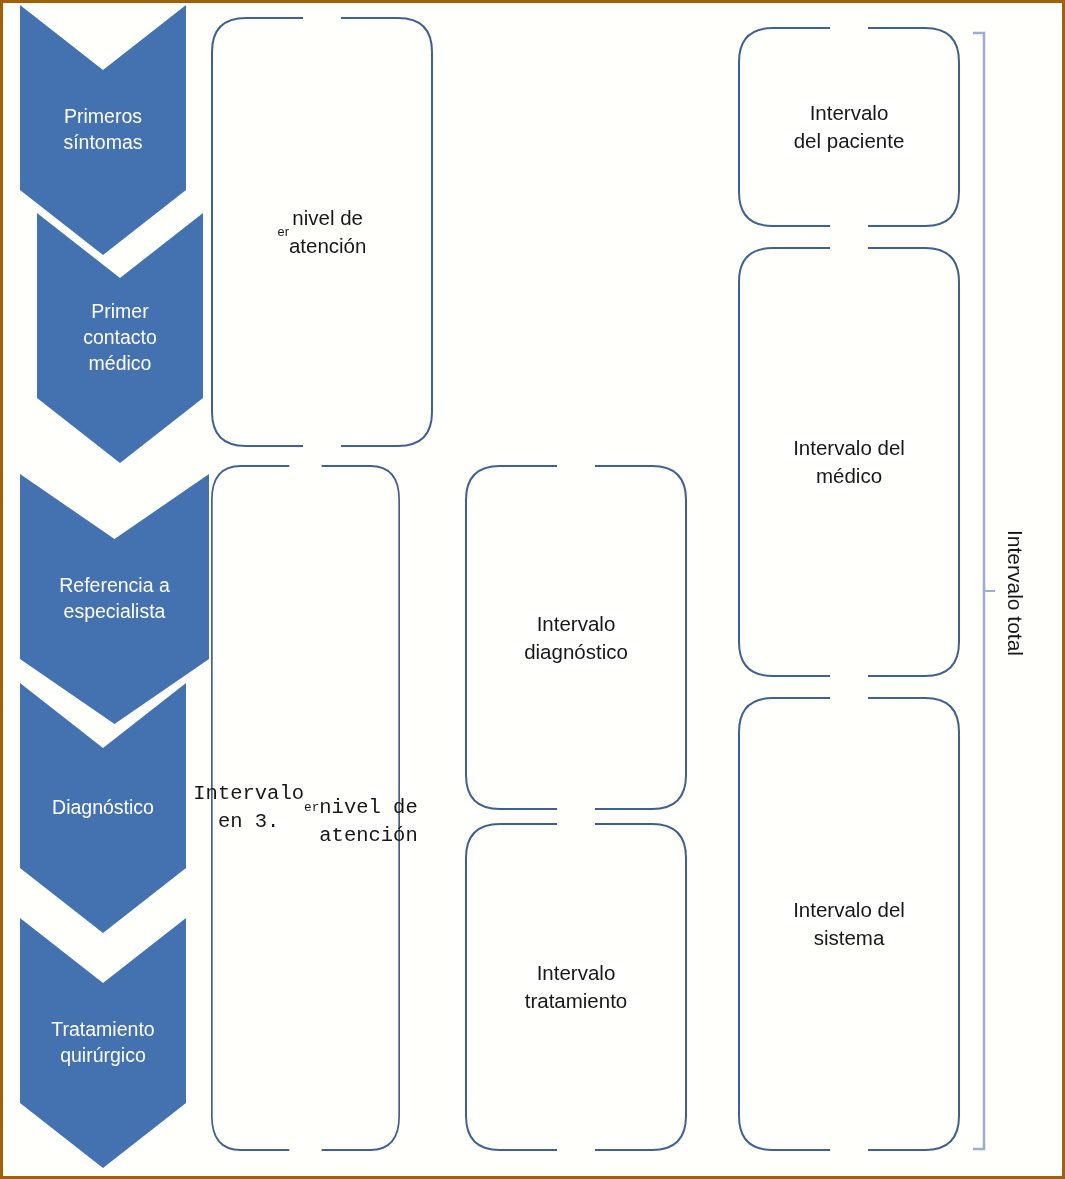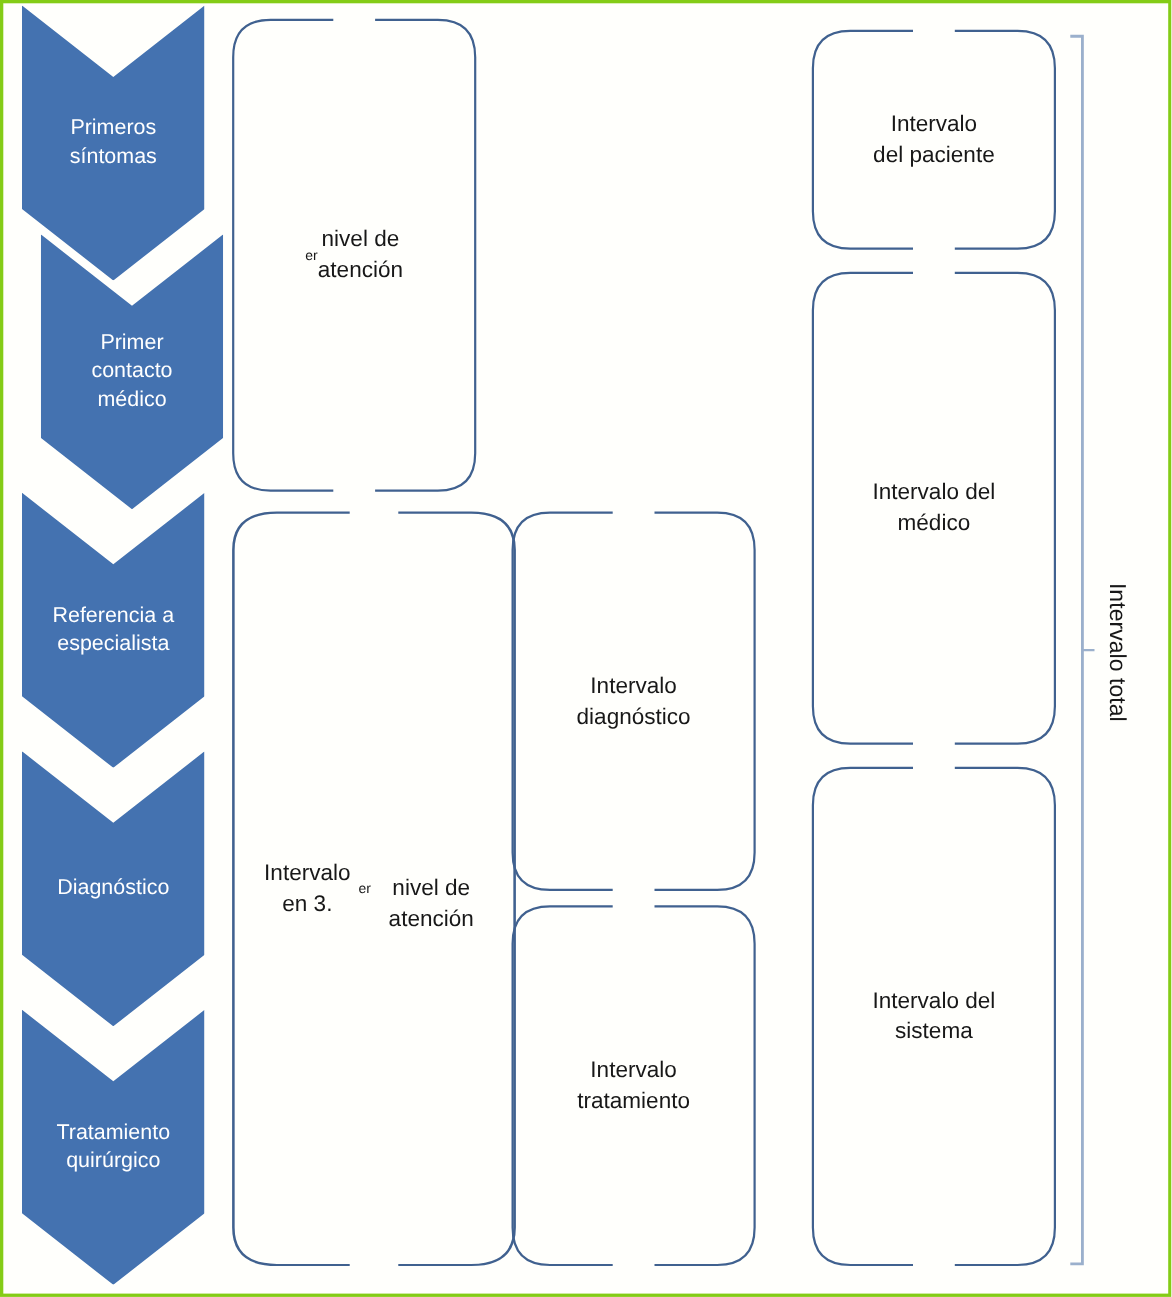--- a/index.html
+++ b/index.html
@@ -9,21 +9,21 @@
   }
   body {
     font-family: "Liberation Sans", sans-serif;
   }
   #diagram-root {
     position: relative;
     width: 1065px;
     height: 1179px;
     background: #fffffc;
     box-sizing: border-box;
-    border: 3px solid #84cc16;
+    border: 3px solid #a16207;
     overflow: hidden;
   }
   
   #chevron-column {
     position: absolute;
     left: 17px;
     top: 0px;
     width: 166px;
     height: 1179px;
   }
@@ -151,21 +151,21 @@
 síntomas</div>
     </div>
 
     <div class="chevron-step" style="top:210px;margin-left:17px;">
       <div class="chevron-shape"></div>
       <div class="chevron-label">Primer
 contacto
 médico</div>
     </div>
 
-    <div class="chevron-step" style="top:445px;">
+    <div class="chevron-step" style="top:471px;padding-left:23px;">
       <div class="chevron-shape"></div>
       <div class="chevron-label">Referencia a
 especialista</div>
     </div>
 
     <div class="chevron-step" style="top:680px;">
       <div class="chevron-shape"></div>
       <div class="chevron-label">Diagnóstico</div>
     </div>
 
@@ -178,21 +178,21 @@
 
   <div class="bracket" style="left:208px; top:14px; width:222px; height:430px;">
     <svg viewBox="0 0 222 430" preserveAspectRatio="none">
       <path class="bracket-path" d="M 92 1 L 35 1 Q 1 1 1 35 L 1 395 Q 1 429 35 429 L 92 429"></path>
       <path class="bracket-path" d="M 130 1 L 187 1 Q 221 1 221 35 L 221 395 Q 221 429 187 429 L 130 429"></path>
     </svg>
     <div class="bracket-label"><sup>er</sup><span> nivel de
 atención</span></div>
   </div>
 
-  <div class="bracket" style="left:208px; top:462px; width:258px; height:686px;">
+  <div class="bracket" style="left:208px; top:462px; width:189px; height:686px;font-family:Liberation Mono, monospace;">
     <svg viewBox="0 0 222 686" preserveAspectRatio="none">
       <path class="bracket-path" d="M 92 1 L 35 1 Q 1 1 1 35 L 1 651 Q 1 685 35 685 L 92 685"></path>
       <path class="bracket-path" d="M 130 1 L 187 1 Q 221 1 221 35 L 221 651 Q 221 685 187 685 L 130 685"></path>
     </svg>
     <div class="bracket-label"><span>Intervalo en 3.</span><sup>er</sup><span>
 nivel de atención</span></div>
   </div>
 
   <div class="bracket" style="left:462px; top:462px; width:222px; height:345px;">
     <svg viewBox="0 0 222 345" preserveAspectRatio="none">

